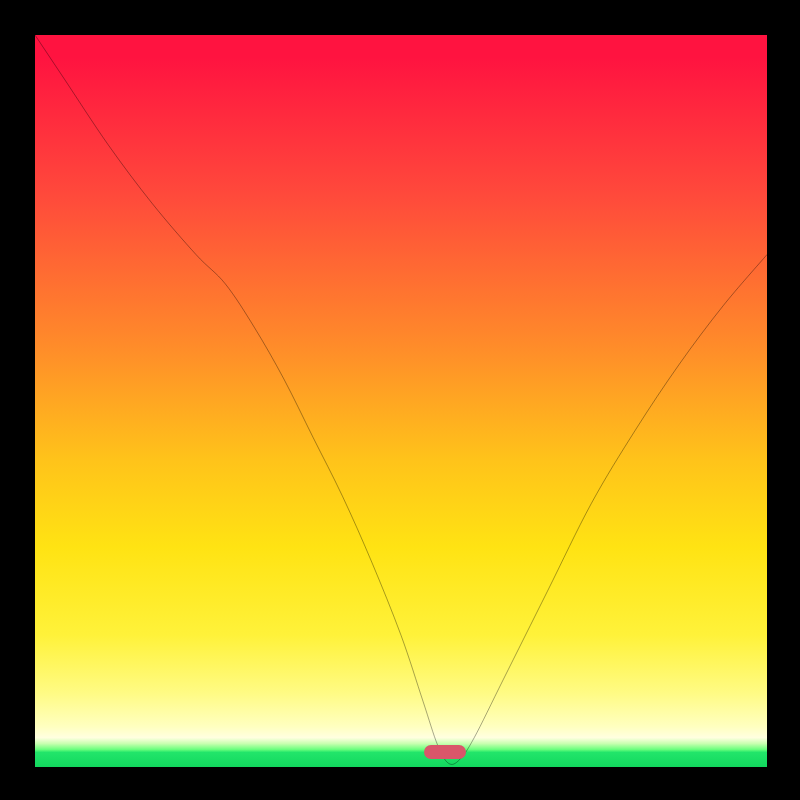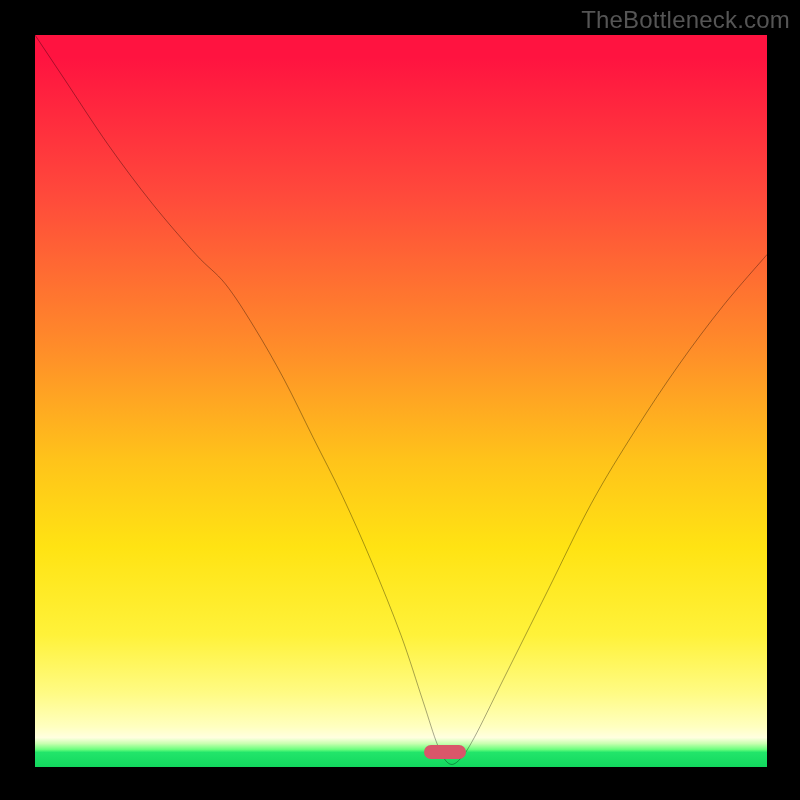--- a/index.html
+++ b/index.html
@@ -71,21 +71,20 @@
     border-radius: 7px;
     background: #d9566a;
     transform: translate(-50%, -50%);
   }
 </style>
 </head>
 <body>
 
 <div class="frame">
 
-  <div class="watermark">TheBottleneck.com</div>
 
   <div class="plot-area">
     <div class="gradient"></div>
 
     <svg class="curve" viewBox="0 0 100 100" preserveAspectRatio="none">
       <path id="curve-path" fill="none" stroke="#000" stroke-width="0.35" vector-effect="non-scaling-stroke" stroke-linecap="round" stroke-linejoin="round" d="M 0.000 0.000 C 0.667 1.000, 2.333 3.500, 4.000 6.000 C 5.667 8.500, 8.000 12.167, 10.000 15.000 C 12.000 17.833, 14.000 20.500, 16.000 23.000 C 18.000 25.500, 20.333 28.167, 22.000 30.000 C 23.667 31.833, 24.667 32.333, 26.000 34.000 C 27.333 35.667, 28.667 37.833, 30.000 40.000 C 31.333 42.167, 32.667 44.500, 34.000 47.000 C 35.333 49.500, 36.667 52.333, 38.000 55.000 C 39.333 57.667, 40.667 60.167, 42.000 63.000 C 43.333 65.833, 44.667 68.833, 46.000 72.000 C 47.333 75.167, 48.833 78.833, 50.000 82.000 C 51.167 85.167, 52.167 88.500, 53.000 91.000 C 53.833 93.500, 54.417 95.583, 55.000 97.000 C 55.583 98.417, 56.000 99.167, 56.500 99.500 C 57.000 99.833, 57.417 99.583, 58.000 99.000 C 58.583 98.417, 59.000 97.833, 60.000 96.000 C 61.000 94.167, 62.333 91.333, 64.000 88.000 C 65.667 84.667, 68.000 80.000, 70.000 76.000 C 72.000 72.000, 74.000 67.667, 76.000 64.000 C 78.000 60.333, 80.000 57.167, 82.000 54.000 C 84.000 50.833, 86.000 47.833, 88.000 45.000 C 90.000 42.167, 92.000 39.500, 94.000 37.000 C 96.000 34.500, 99.000 31.167, 100.000 30.000"></path>
     </svg>
 
     <div class="marker" id="marker" style="left: 409.92px; top: 717.36px;"></div>
   </div>

